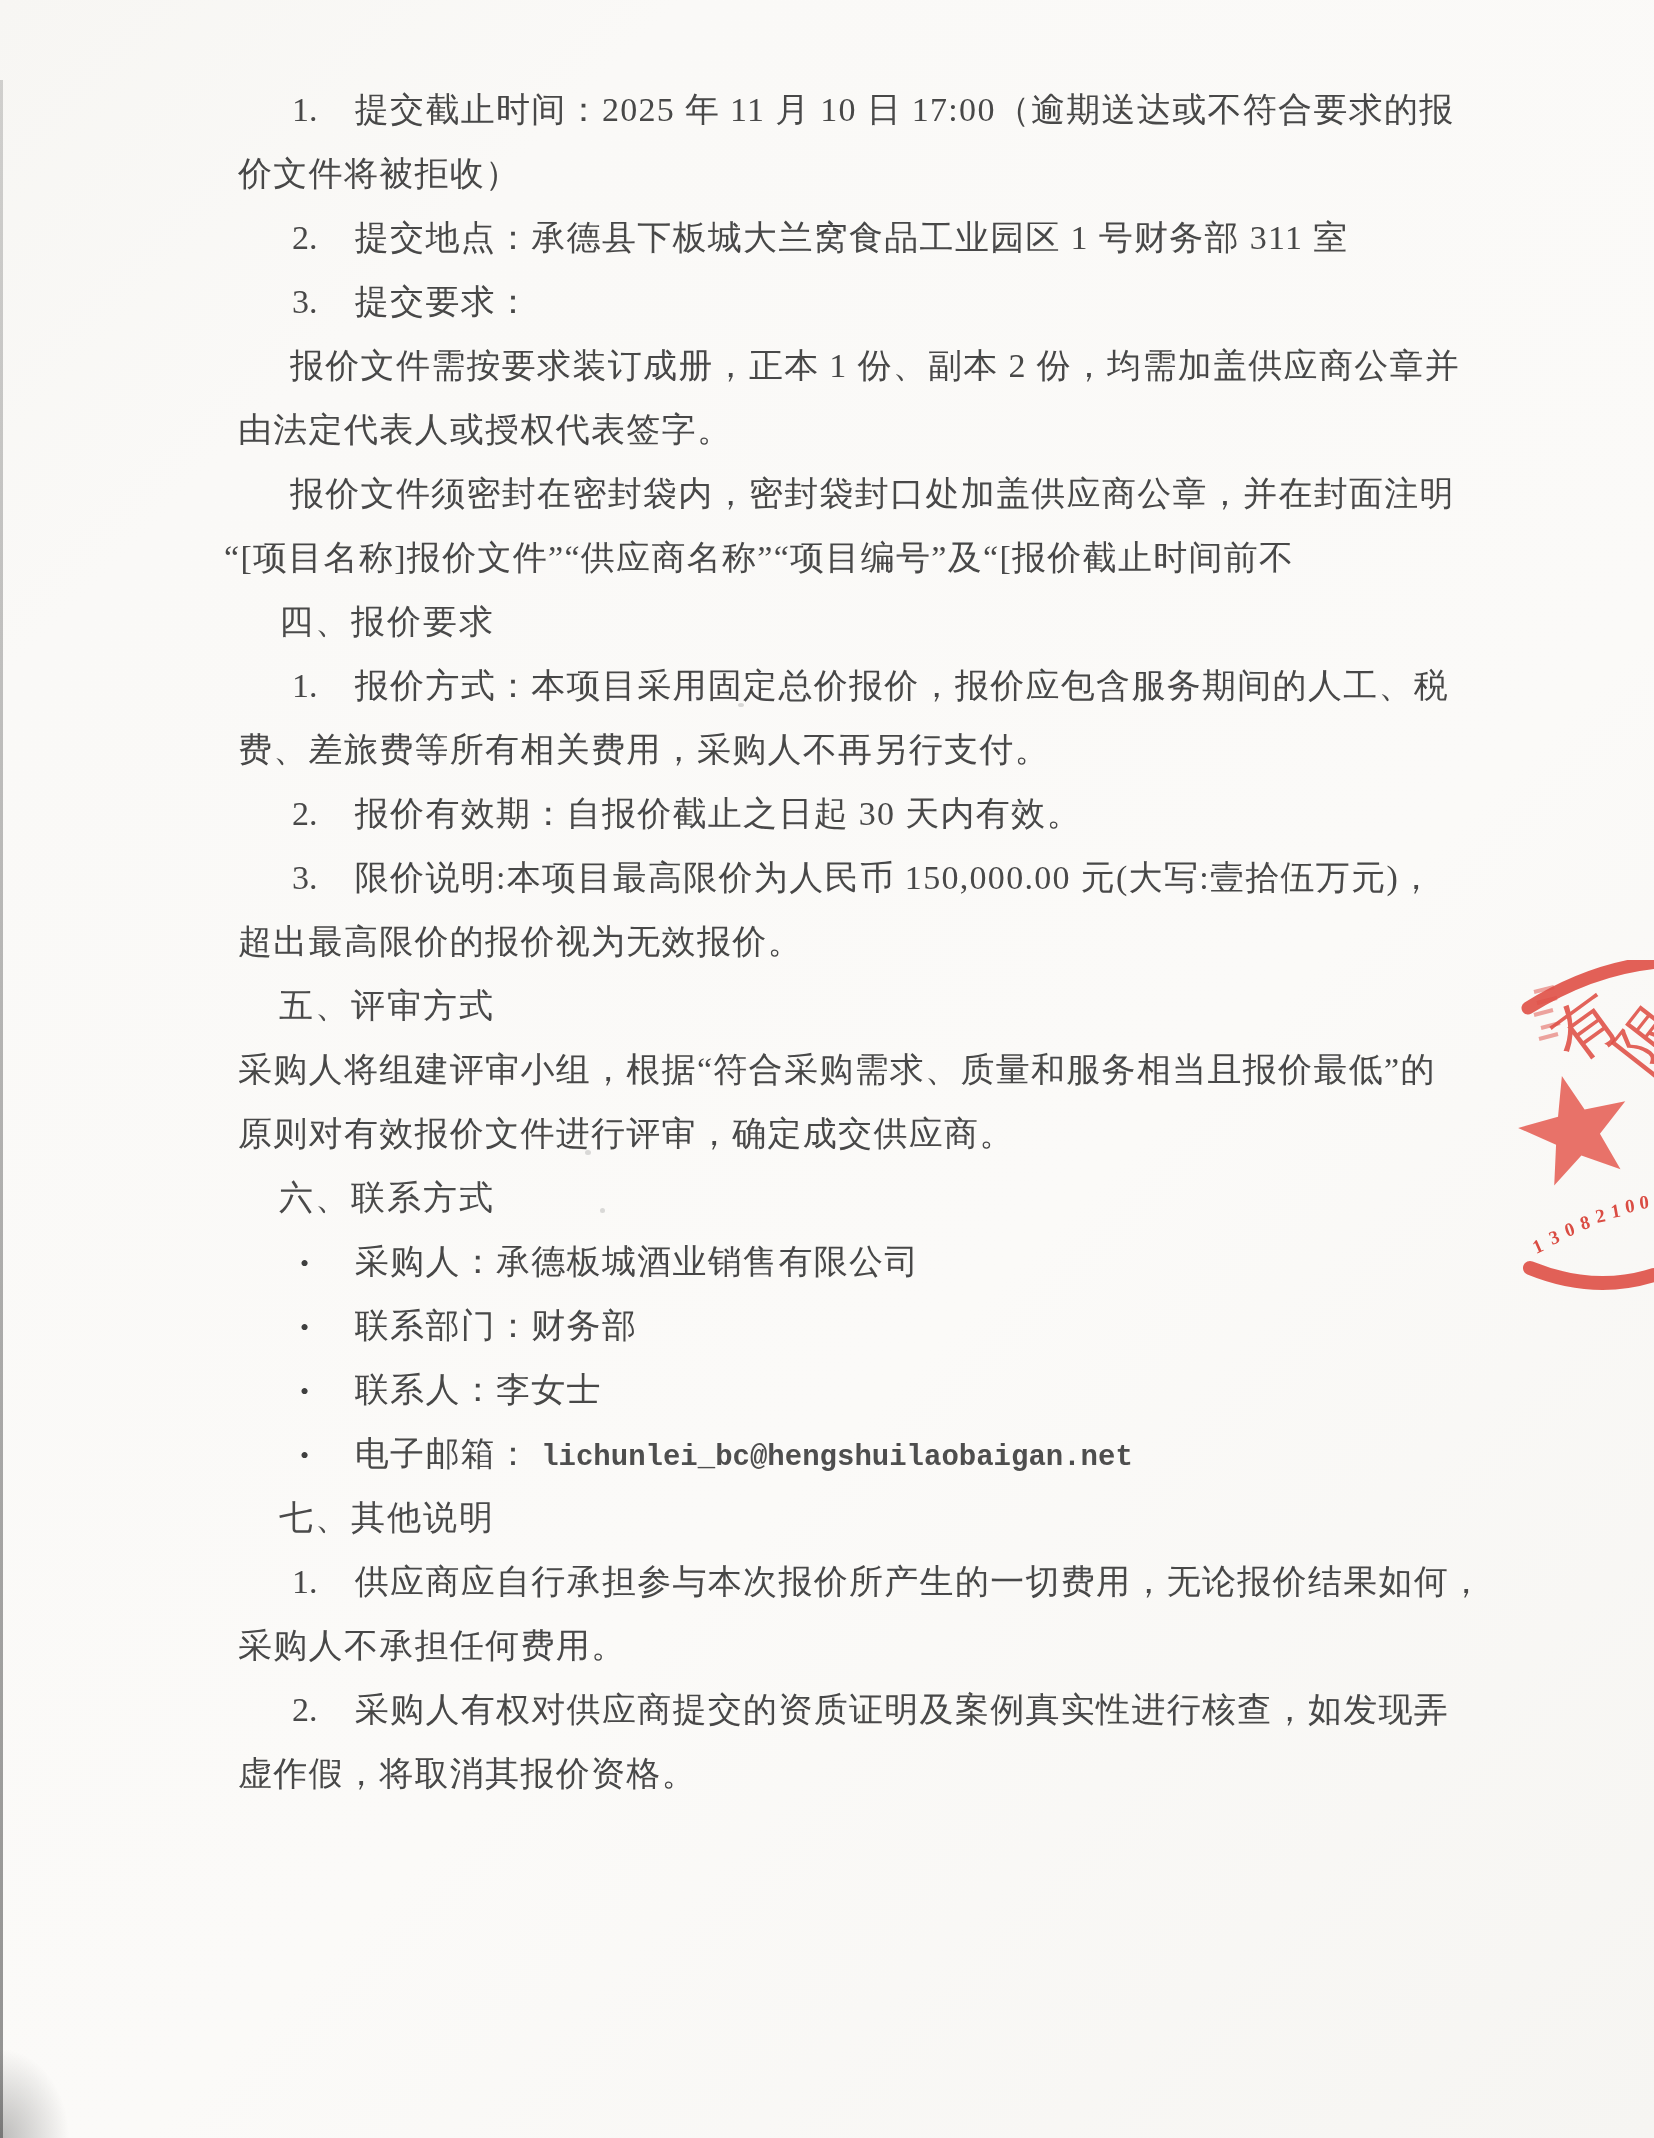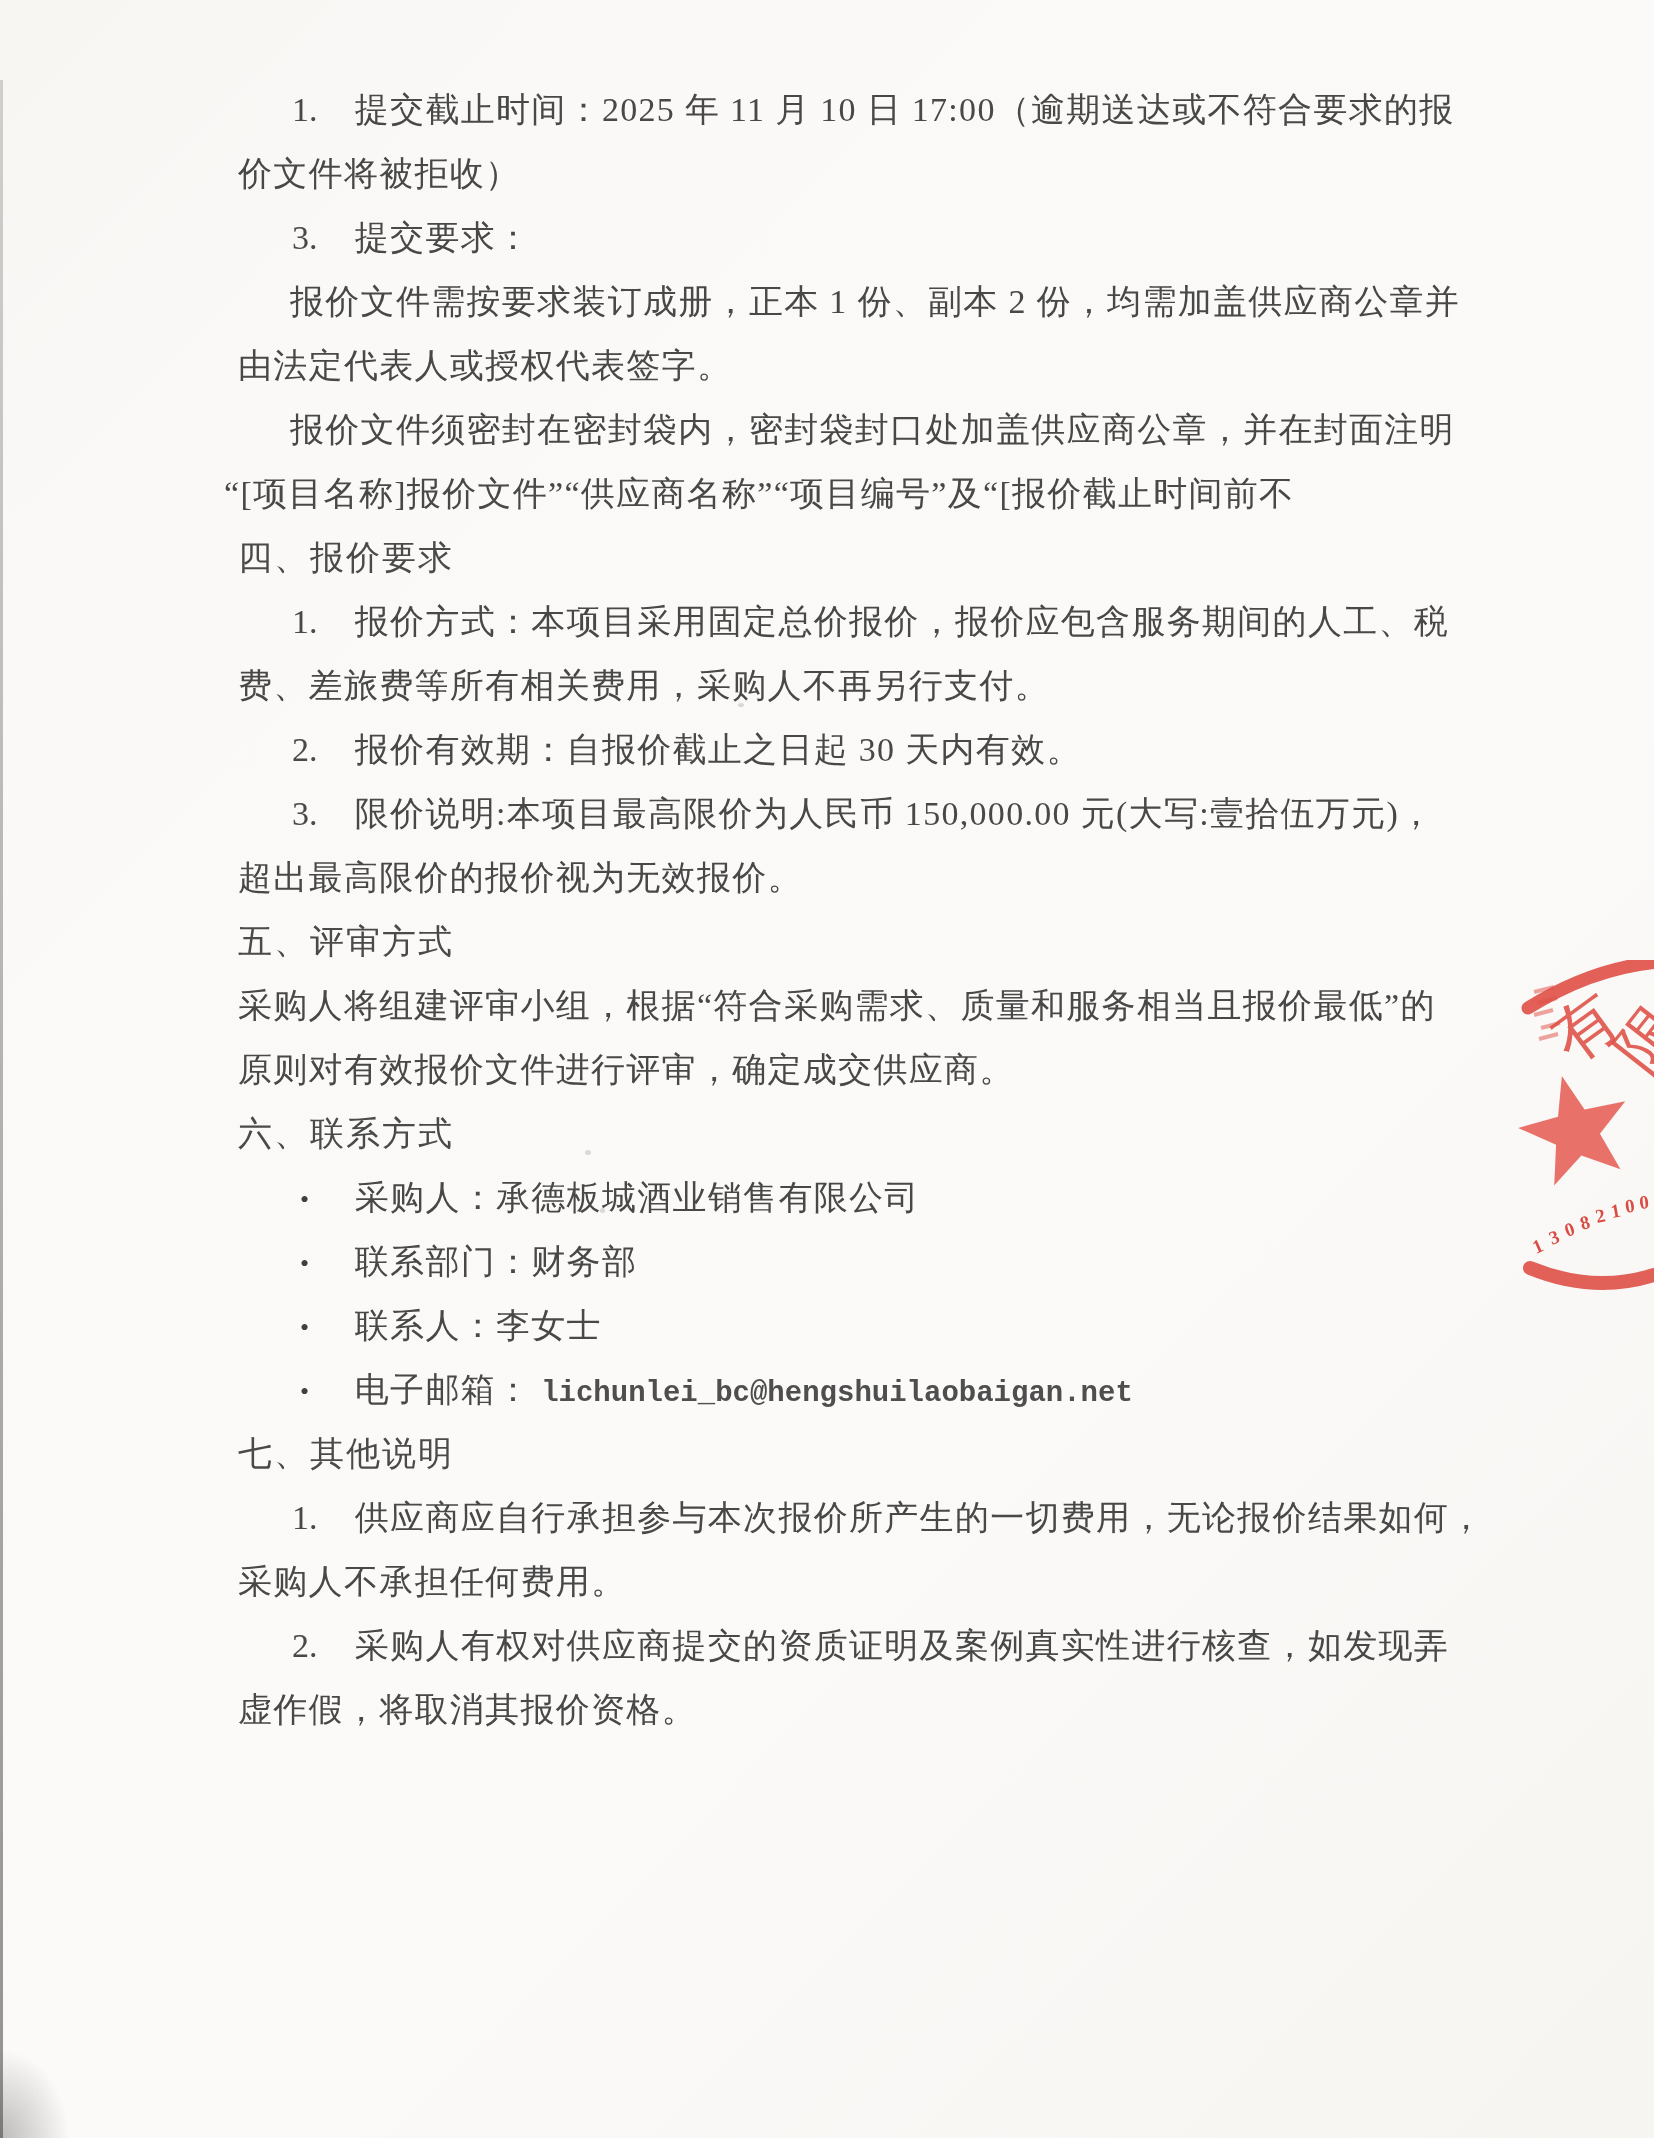--- a/index.html
+++ b/index.html
@@ -29,21 +29,21 @@
     height:64px;line-height:64px;
     font-size:34px;letter-spacing:1.3px;
     white-space:nowrap;
   }
   .line .num{display:inline-block;min-width:53px;letter-spacing:0;}
   .line .dot{display:inline-block;min-width:45px;font-size:26px;vertical-align:1px;color:#3f3f3f;}
   .t-num{padding-left:54px;}
   .t-indent{padding-left:52px;}
   .t-quote{margin-left:-14px;}
   .t-bullet{padding-left:62px;}
-  .t-heading{letter-spacing:2px;color:#4a4a4a;}
+  .t-heading{letter-spacing:2px;color:#4a4a4a;margin-left:41px;}
   .line .mono{
     font-family:"Liberation Mono","DejaVu Sans Mono",monospace;
     font-size:29px;letter-spacing:0;color:#4e4e4e;font-weight:bold;
   }
 
   
   .stamp{
     position:absolute;left:1424px;top:960px;width:230px;height:345px;
     opacity:.93;
   }
@@ -62,20 +62,27 @@
         
         
         <span class="txt">提交截止时间：2025 年 11 月 10 日 17:00（逾期送达或不符合要求的报</span>
         
       </div>
       <div class="line t-body">
         
         
         
         <span class="txt">价文件将被拒收）</span>
+        
+      </div>
+      <div class="line t-num">
+        <span class="num">2.</span>
+        
+        
+        <span class="txt">提交地点：承德县下板城大兰窝食品工业园区 1 号财务部 311 室</span>
         
       </div>
       <div class="line t-num">
         <span class="num">3.</span>
         
         
         <span class="txt">提交要求：</span>
         
       </div>
       <div class="line t-indent">

